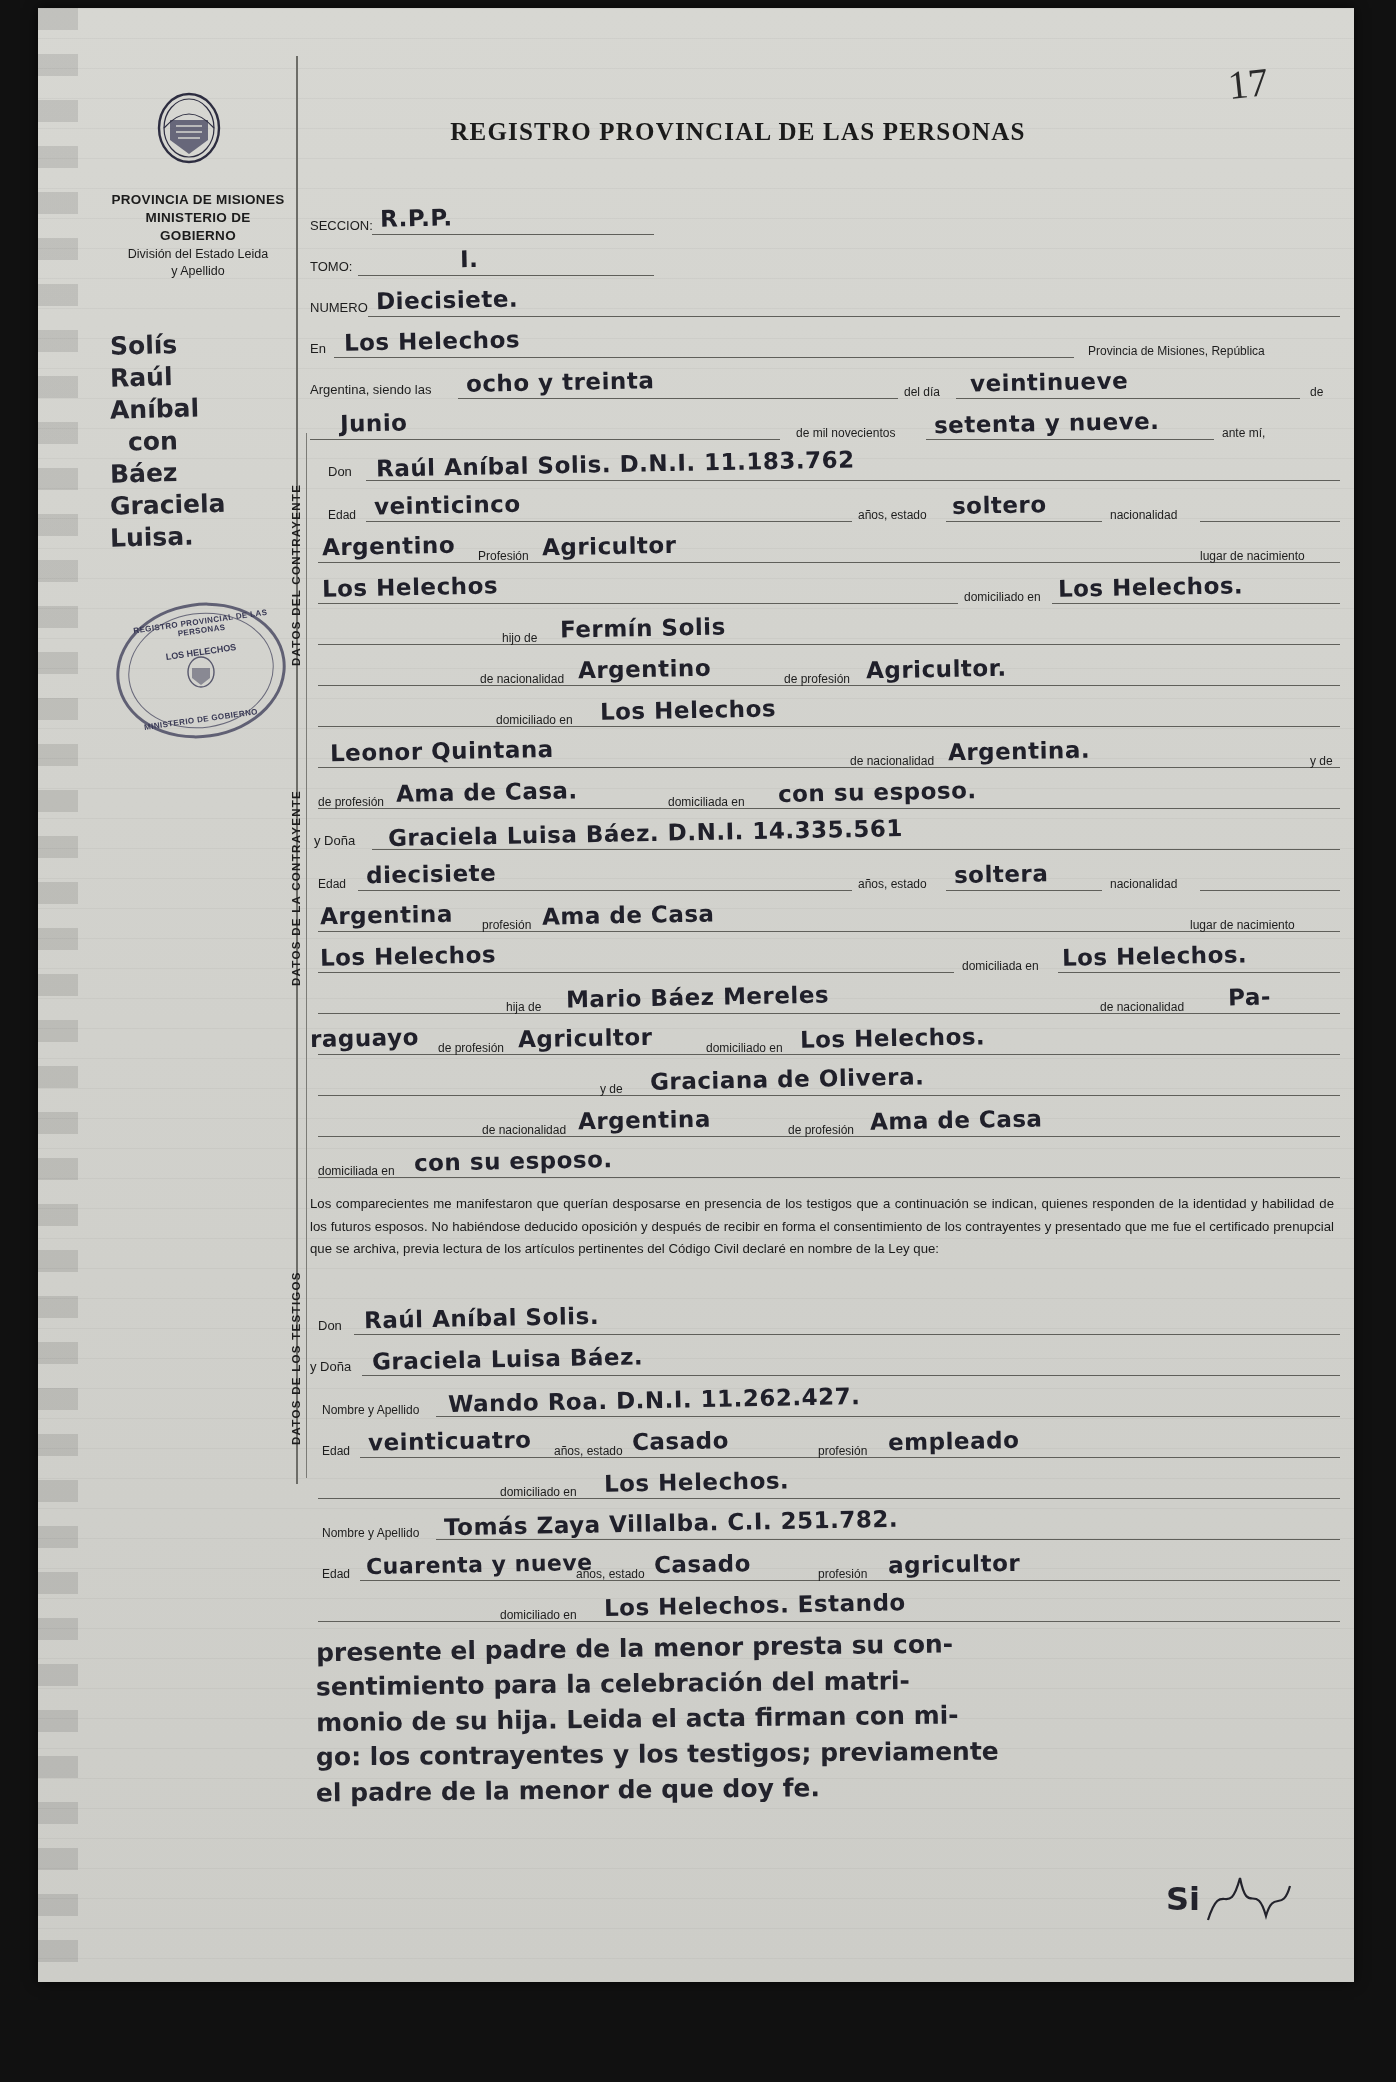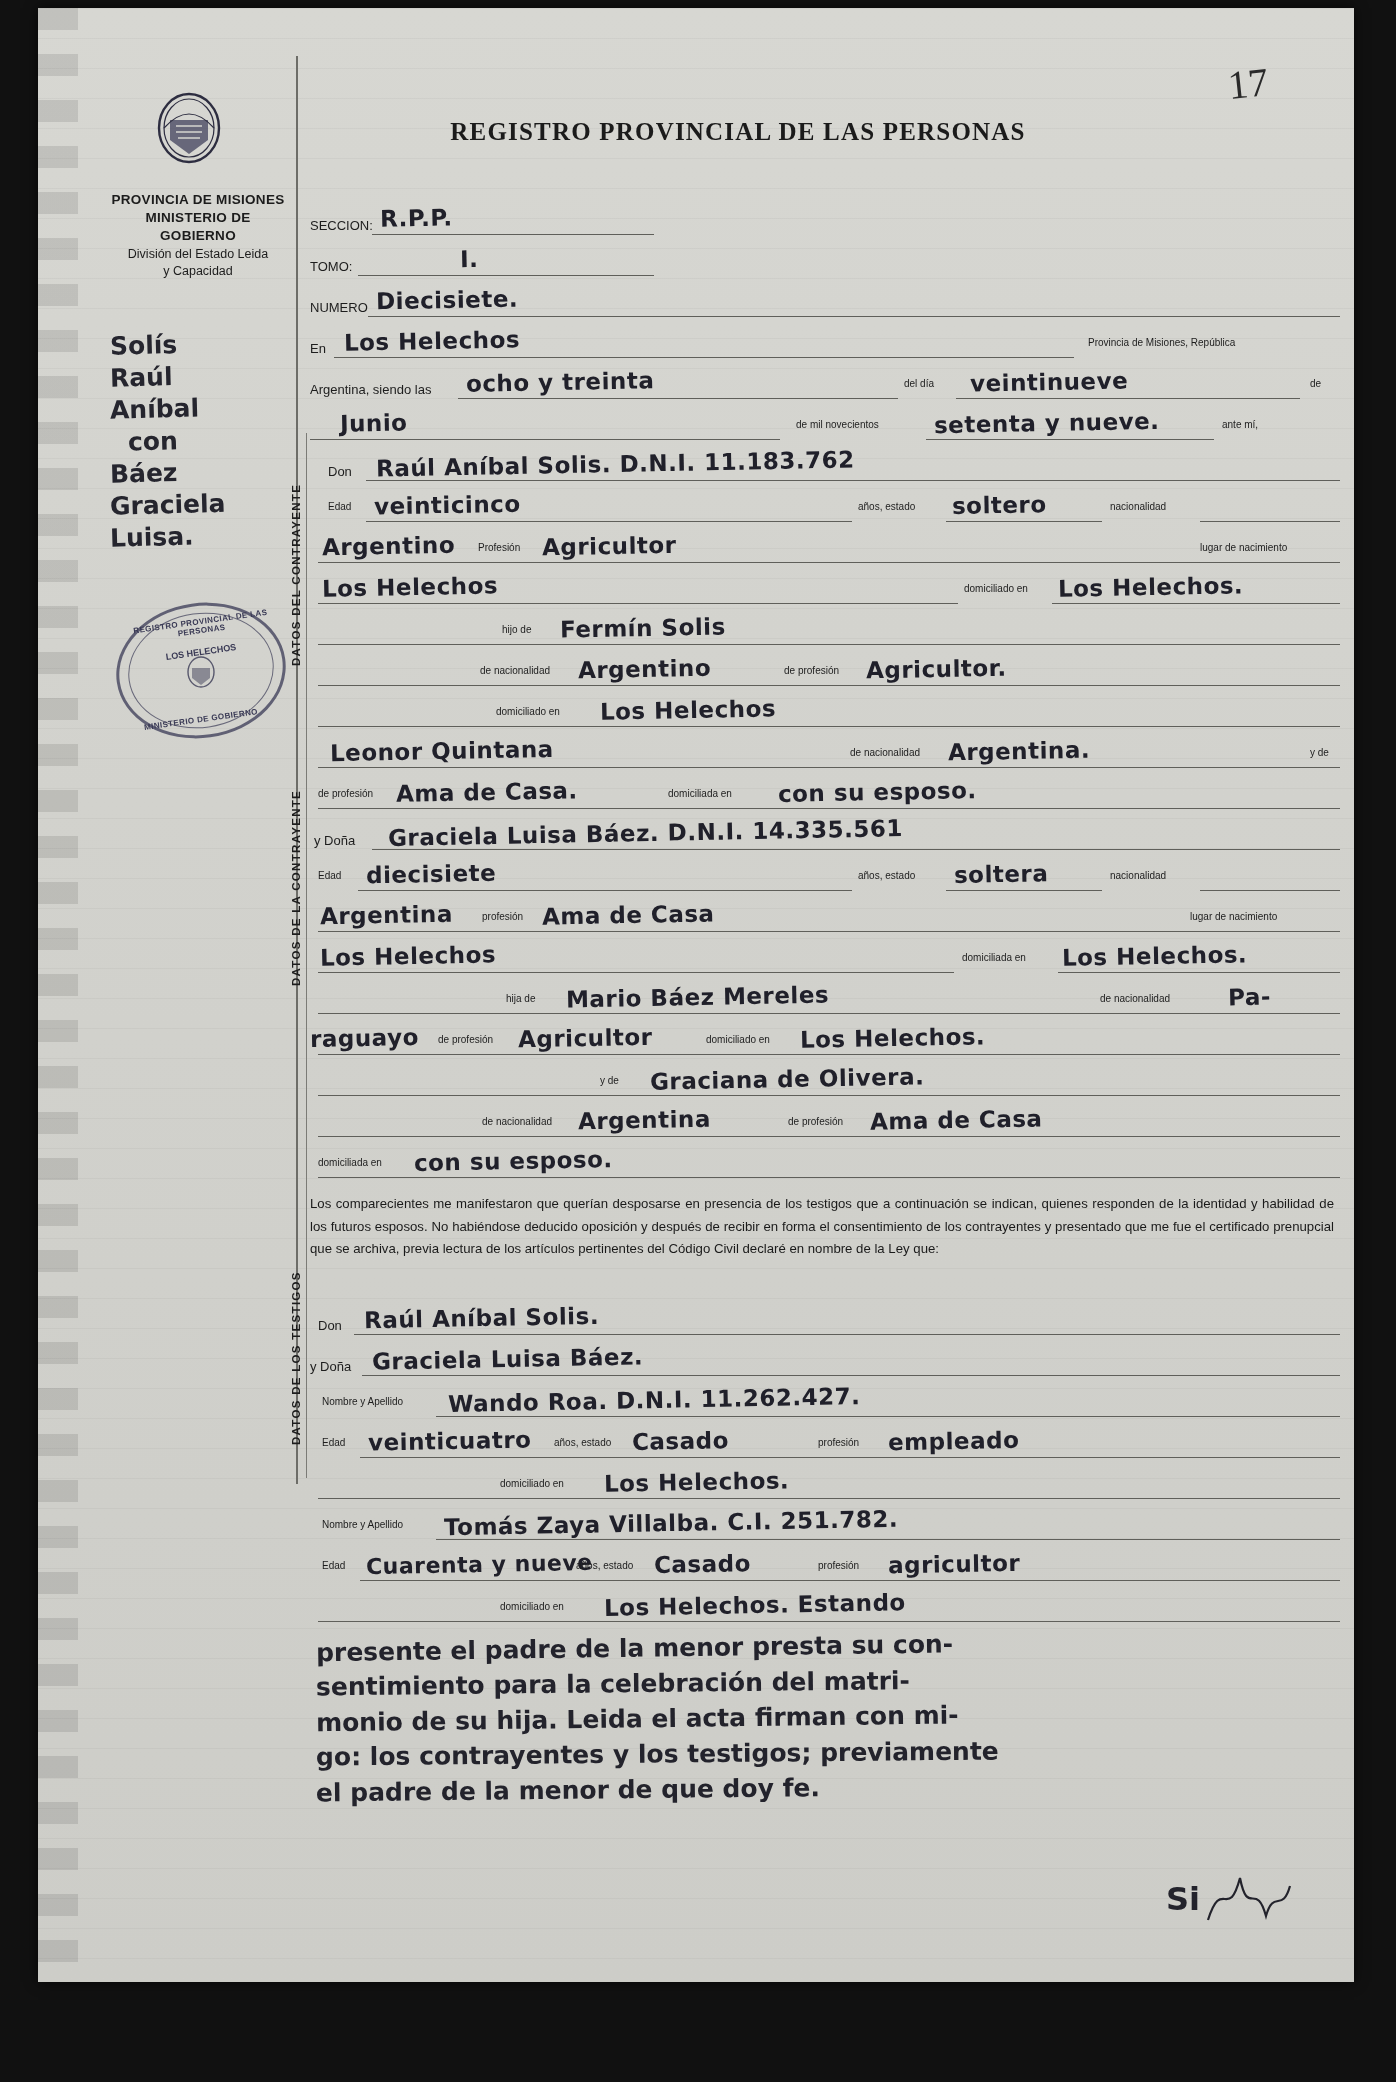--- a/index.html
+++ b/index.html
@@ -52,21 +52,21 @@
   .sealTxtBot{position:absolute;left:14px;bottom:14px;width:142px;text-align:center;
      font-size:8px;font-weight:bold;color:#3a3a55;transform:rotate(-8deg);letter-spacing:.4px;}
   .sealMid{position:absolute;left:46px;top:44px;width:78px;text-align:center;font-size:9px;
      font-weight:bold;color:#3a3a55;transform:rotate(-8deg);}
   .sealCrest{position:absolute;left:68px;top:52px;width:34px;height:34px;opacity:.8;}
 
   
   .form{position:absolute;left:272px;top:190px;width:1028px;}
   .row{position:relative;height:41px;}
   .lbl{position:absolute;font-size:13px;color:#1d1d1d;bottom:6px;white-space:nowrap;}
-  .lblsm{position:absolute;font-size:10px;color:#1d1d1d;bottom:14px;white-space:nowrap;margin-top:8px;}
+  .lblsm{position:absolute;font-size:12px;color:#1d1d1d;bottom:4px;white-space:nowrap;margin-top:8px;}
   .line{position:absolute;bottom:4px;height:1px;background:#5f5f5a;}
   .val{position:absolute;bottom:8px;font-size:23px;}
 
   .sideLabel{position:absolute;writing-mode:vertical-rl;transform:rotate(180deg);
      font-size:11.5px;letter-spacing:1.3px;color:#1d1d1d;font-weight:bold;text-align:center;}
 
   .para{position:absolute;left:272px;top:1185px;width:1024px;font-size:13.2px;
      line-height:22.6px;color:#1a1a1a;text-align:justify;}
   .scrawl{font-family:"DejaVu Sans",sans-serif;color:#23232c;font-weight:600;font-size:25px;}
 </style>
@@ -87,21 +87,21 @@
       <path d="M20 36 h26 M20 42 h26 M22 48 h22" stroke="#d5d5d0" stroke-width="1.6"></path>
       <path d="M8 38 q25 -28 50 0" fill="none" stroke="#2d2d40" stroke-width="1.2"></path>
     </svg>
 
     <div class="title">REGISTRO PROVINCIAL DE LAS PERSONAS</div>
 
     <div class="provBlock">
       <div class="pb1">PROVINCIA DE MISIONES</div>
       <div class="pb2">MINISTERIO DE GOBIERNO</div>
       <div class="pb3">División del Estado Leida</div>
-      <div class="pb3">y Capacidad</div>
+      <div class="pb3">y Apellido</div>
     </div>
 
     <div class="marginName">
       <div>Solís</div>
       <div>Raúl</div>
       <div>Aníbal</div>
       <div style="margin-left:18px">con</div>
       <div>Báez</div>
       <div>Graciela</div>
       <div>Luisa.</div>

